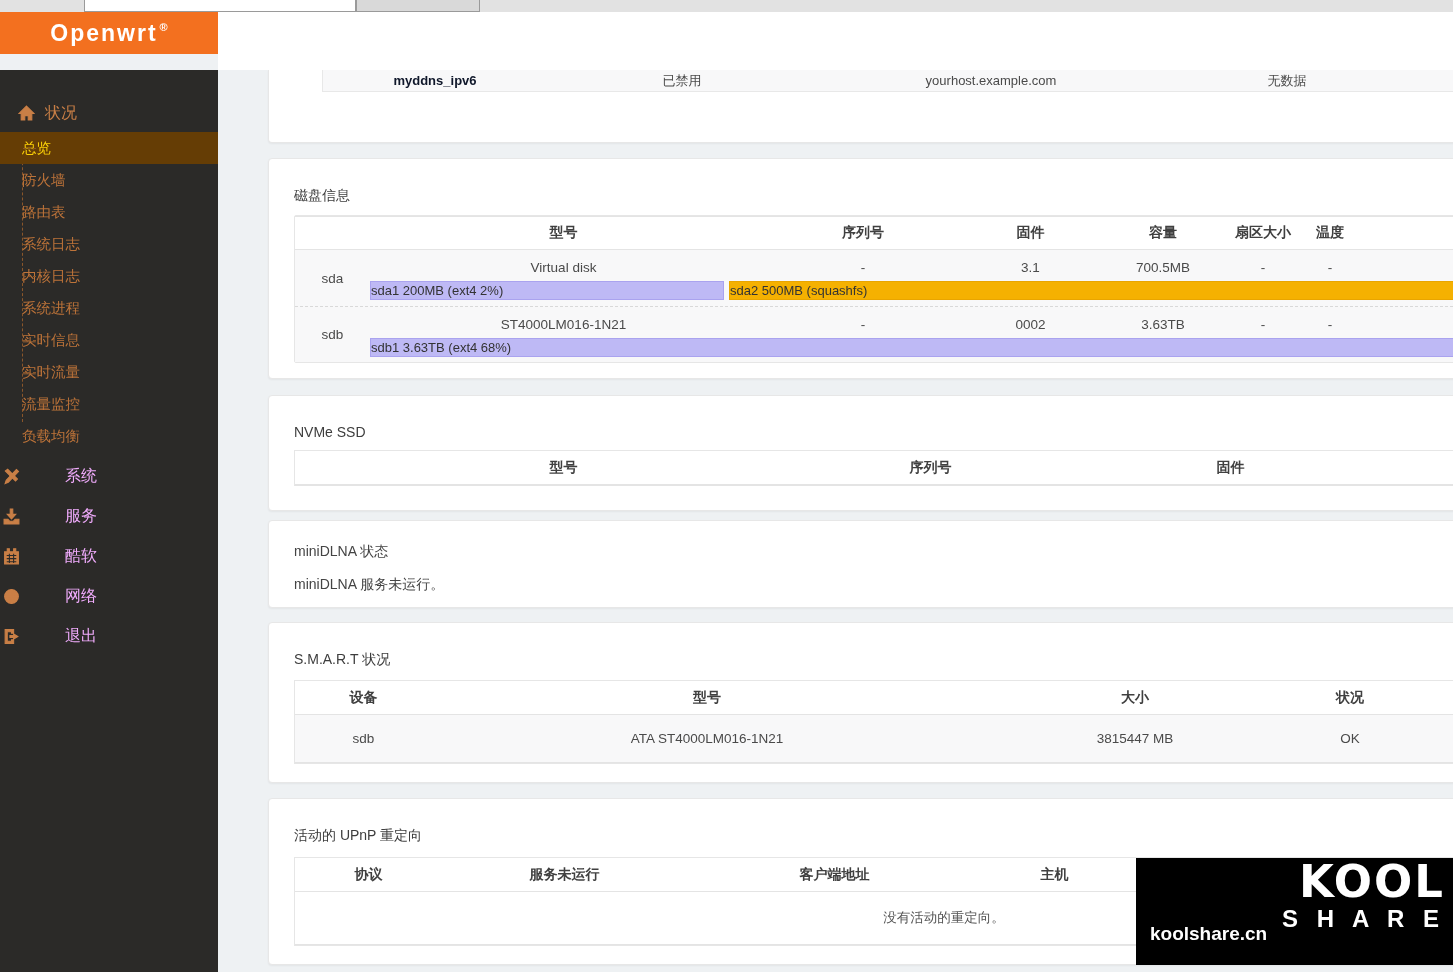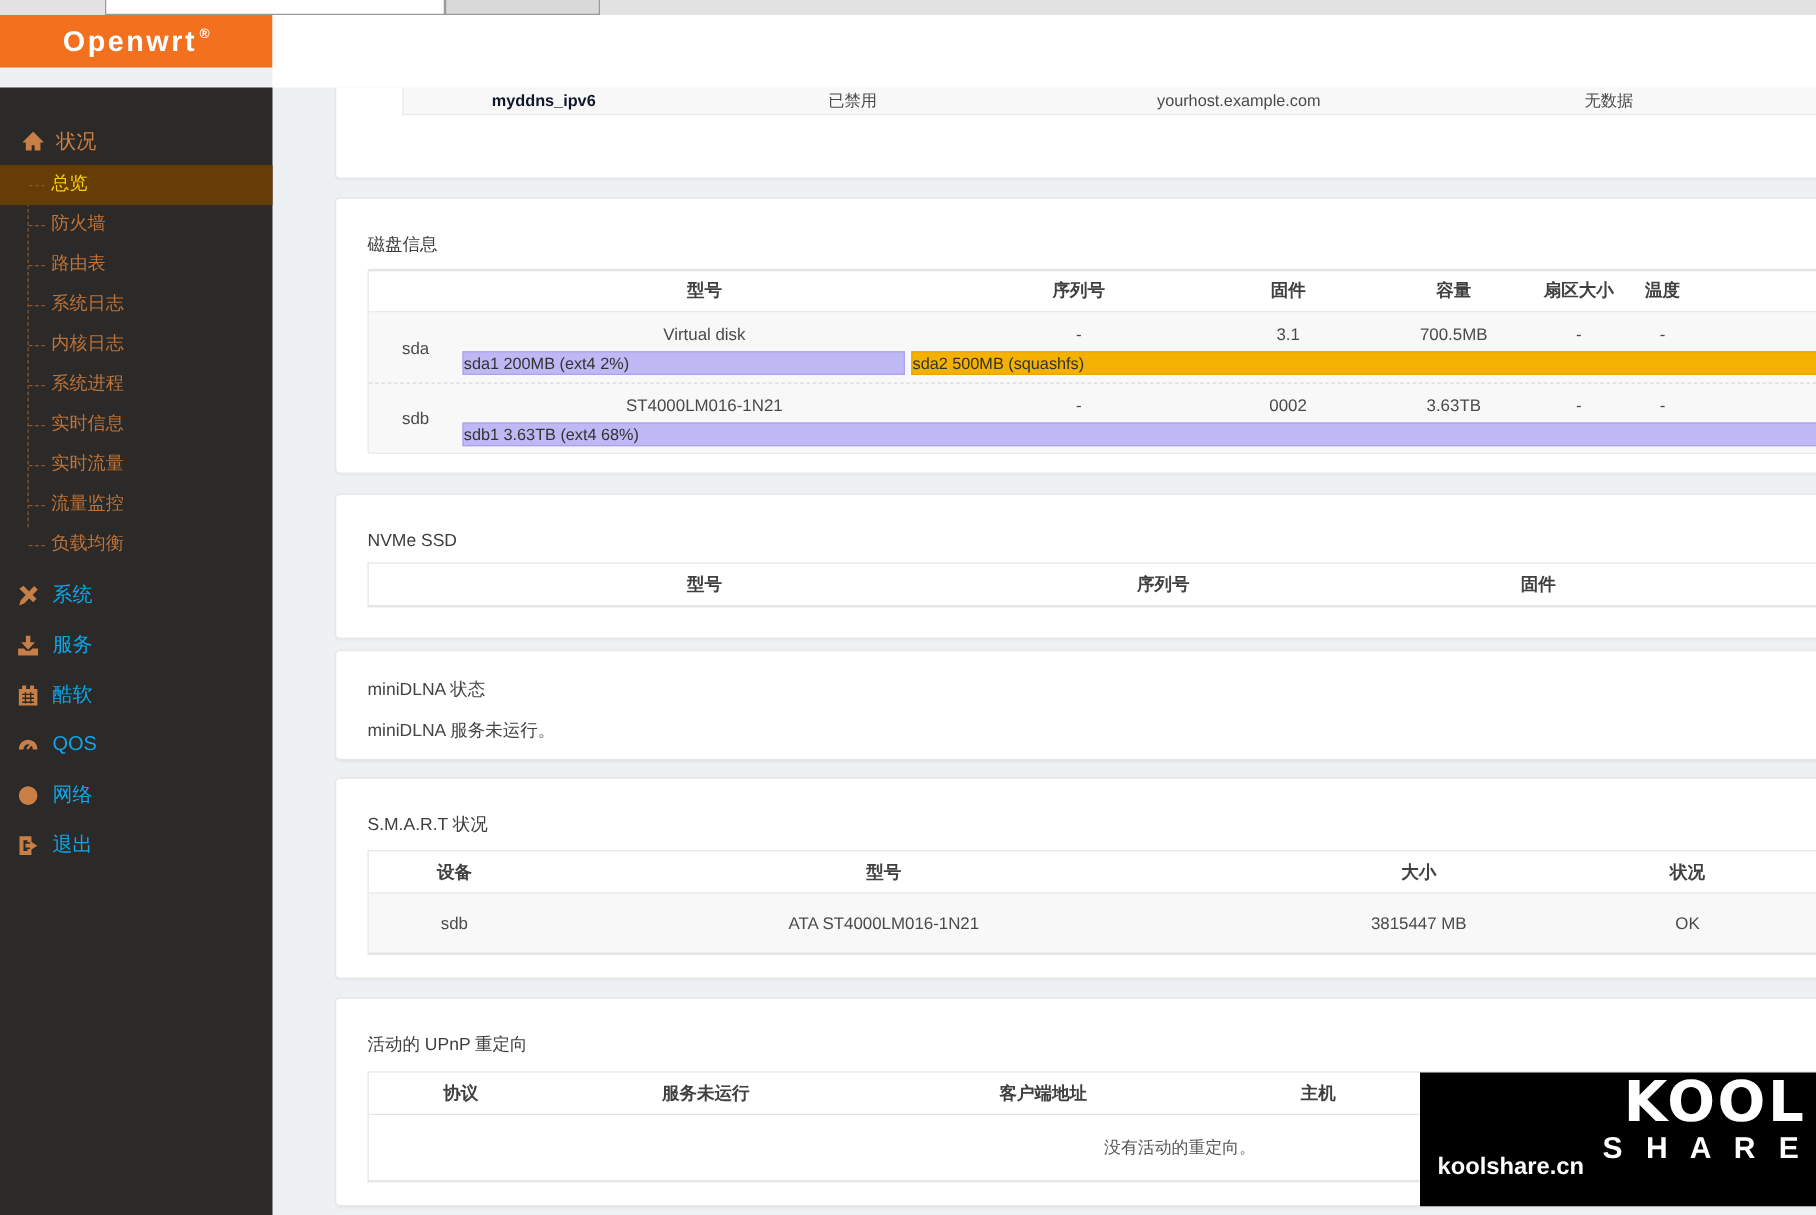--- a/index.html
+++ b/index.html
@@ -20,28 +20,28 @@
           font-size:23px; font-weight:bold; letter-spacing:2px; cursor:pointer; }
   #logo sup { font-size:11px; font-weight:bold; margin-left:2px; transform:translateY(-6px); display:inline-block; letter-spacing:0; }
 
   
   #sidebar { position:absolute; left:0; top:70px; width:218px; height:902px; background:#2b2a28; }
   .nav-top { height:34px; margin-top:26px; display:flex; align-items:center; padding-left:18px;
              color:#c97f46; font-size:16px; cursor:pointer; }
   .nav-top .icon { width:17px; height:17px; margin-right:10px; display:inline-flex; }
   .submenu { position:relative; margin-top:2px; }
   .submenu .tree { position:absolute; left:22px; top:0; height:290px; border-left:1px dashed #8a562a; }
-  .sub { position:relative; height:32px; line-height:32px; padding-left:41px; font-size:14.5px;
-         color:#bd7339; cursor:pointer;font-family:Liberation Mono, monospace; }
+  .sub { position:relative; height:32px; line-height:32px; padding-left:22px; font-size:14.5px;
+         color:#bd7339; cursor:pointer; }
   .sub::before { content:""; position:absolute; left:23px; top:16px; width:13px;
                  border-top:1px dashed #8a562a; }
   .sub.active { background:#653d05; color:#fbd007; }
   .mainmenu { margin-top:4px; }
-  .mitem { height:40px; display:flex; align-items:center; padding-left:14px; color:#0ea5e9;
-           font-size:16px; cursor:pointer; }
+  .mitem { height:40px; display:flex; align-items:center; padding-left:3px; color:#f0abfc;
+           font-size:16px; cursor:pointer;gap:34px; }
   .mitem .icon { width:17px; height:17px; margin-right:11px; display:inline-flex; }
   .icon svg { width:100%; height:100%; fill:#c97f46; stroke:#c97f46; }
 
   
   #header { position:absolute; left:218px; top:12px; width:1235px; height:58px; background:#fff; }
   #main { position:absolute; left:218px; top:70px; width:1402px; height:902px; }
   .col { margin-left:50px; width:1352px; }
 
   .card { background:#fff; border:1px solid #e7e7e7; border-radius:4px;
           box-shadow:0 1px 2px rgba(0,0,0,.05); }
@@ -171,29 +171,20 @@
       <span class="icon">
         <svg viewBox="0 0 16 16">
             <path d="M1.5 3.5 H14.5 V15 H1.5 Z M4 0.8 H6 V4 H4 Z M10 0.8 H12 V4 H10 Z"></path>
             <path d="M3.5 7 H12.5 M3.5 10 H12.5 M3.5 13 H12.5 M6 5.5 V14 M10 5.5 V14" fill="none" stroke="#2b2a28" stroke-width="1"></path>
           </svg>
       </span>
       <span>酷软</span>
     </div>
     <div class="mitem">
       <span class="icon">
-        <svg viewBox="0 0 16 16">
-            <path d="M8 4 A 6.5 6.5 0 0 0 1.5 10.5 H4 A 4 4 0 0 1 12 10.5 H14.5 A 6.5 6.5 0 0 0 8 4 Z"></path>
-            <path d="M7.3 10.5 L11.5 5.5" fill="none" stroke-width="1.6"></path>
-          </svg>
-      </span>
-      <span>QOS</span>
-    </div>
-    <div class="mitem">
-      <span class="icon">
         <svg viewBox="0 0 16 16" fill="none">
             <circle cx="8" cy="8" r="6.3" stroke-width="1.4"></circle>
             <ellipse cx="8" cy="8" rx="2.6" ry="6.3" stroke-width="1.1"></ellipse>
             <path d="M1.7 8 H14.3" stroke-width="1.1"></path>
             <path d="M8 1.7 C10 5 7 7 8 14.3" stroke-width="1.1"></path>
           </svg>
       </span>
       <span>网络</span>
     </div>
     <div class="mitem">

